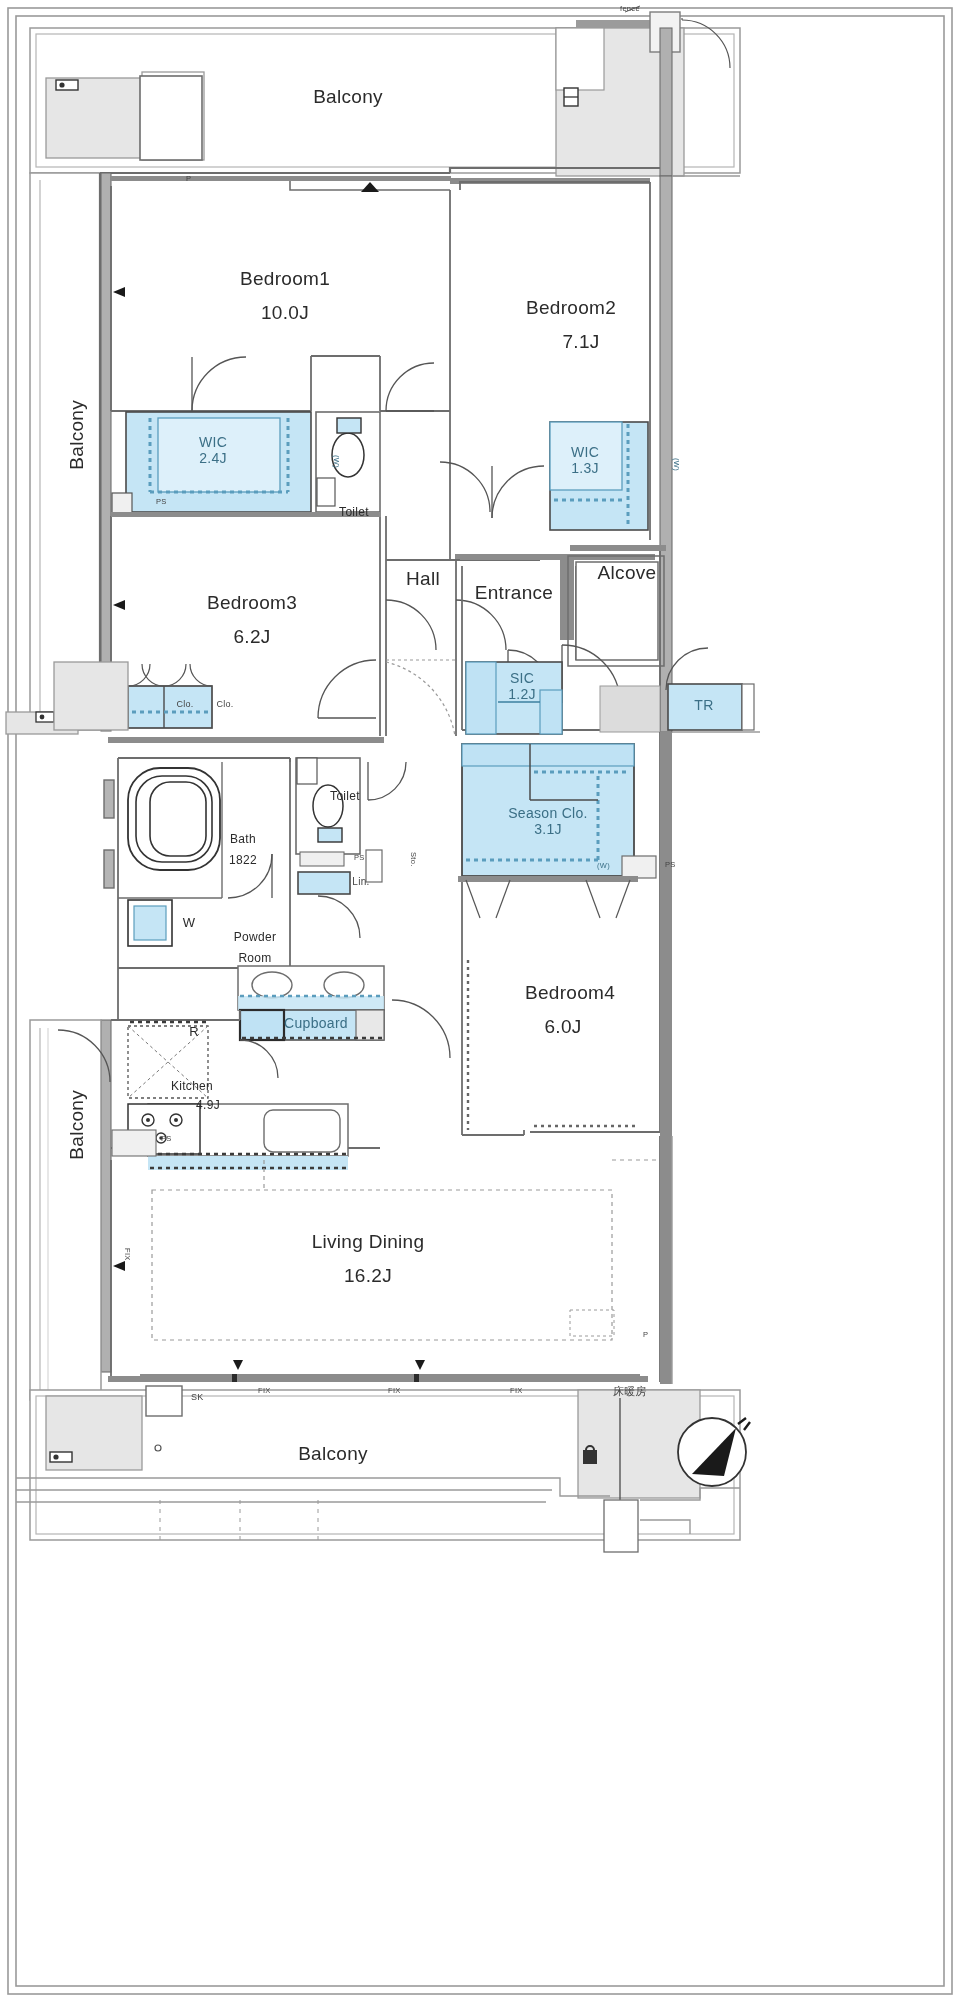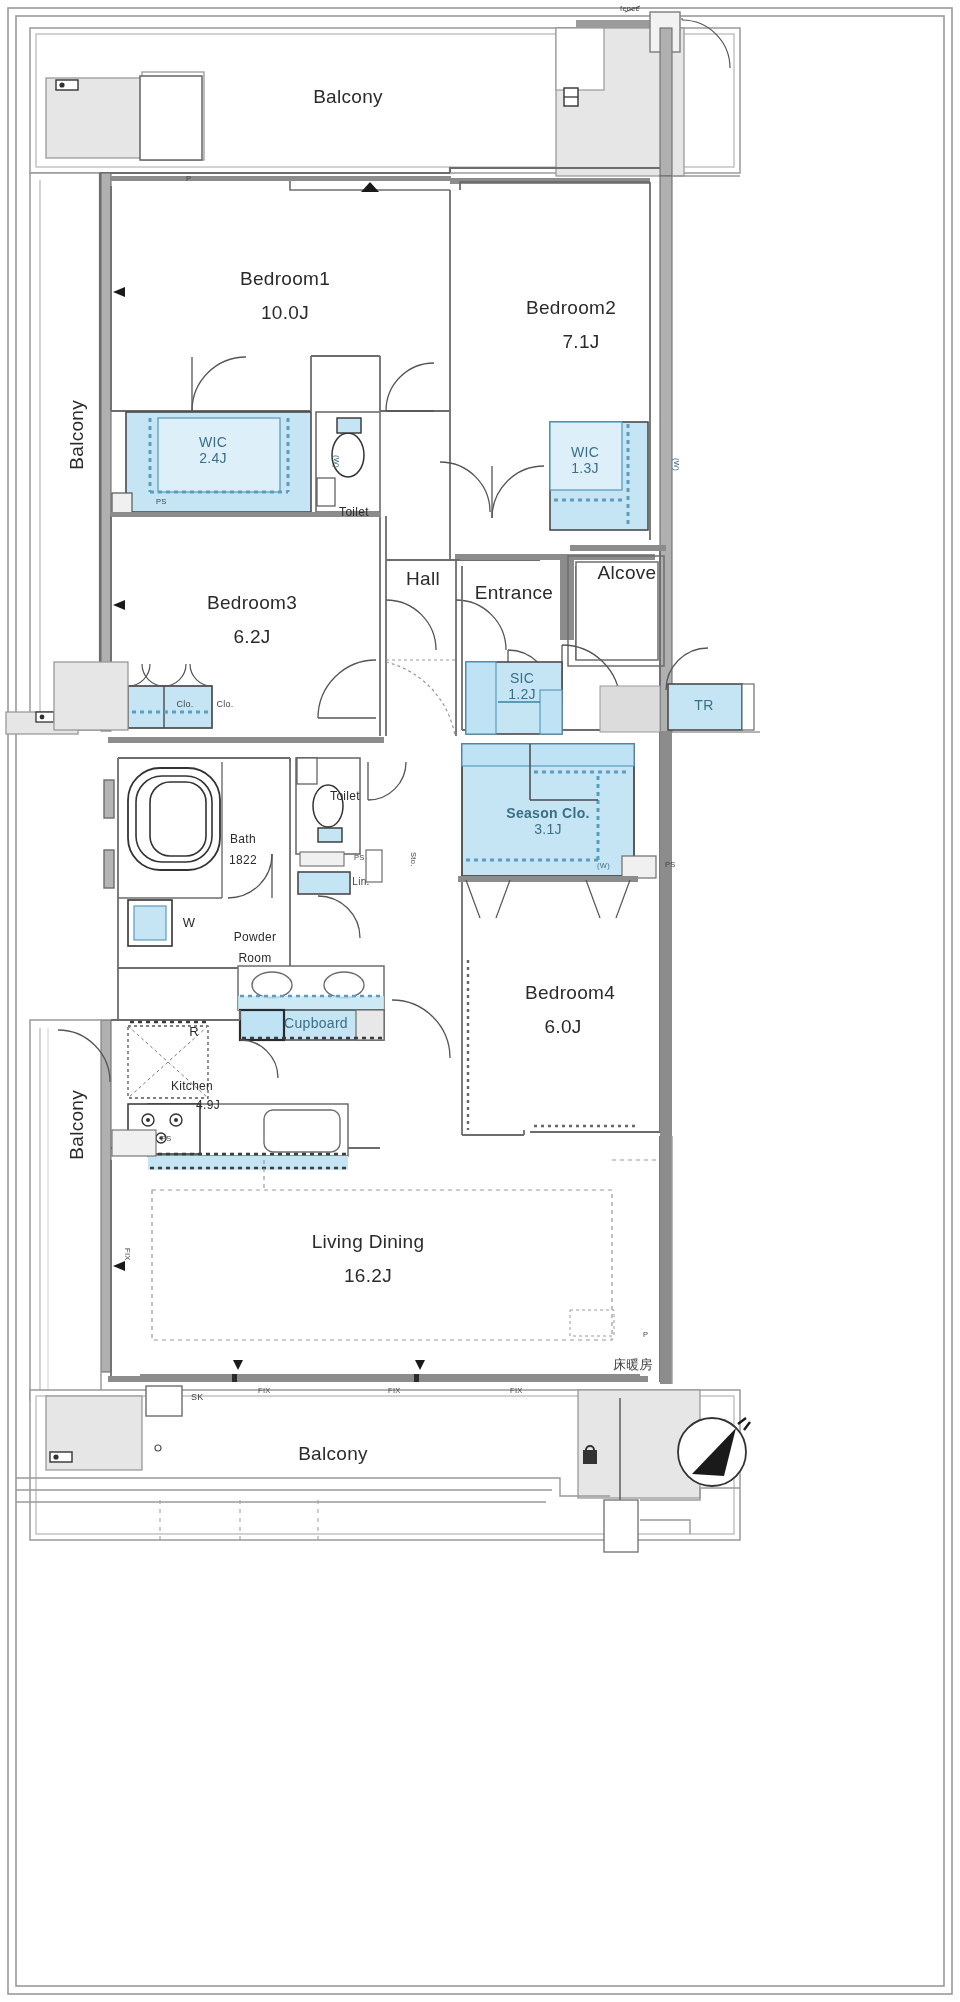--- a/index.html
+++ b/index.html
@@ -495,21 +495,21 @@
 
 <div class="lbl rm-tiny ctr" style="left:213px;top:434px;">WIC</div>
 <div class="lbl rm-tiny ctr" style="left:213px;top:450px;">2.4J</div>
 
 <div class="lbl rm-tiny ctr" style="left:585px;top:444px;">WIC</div>
 <div class="lbl rm-tiny ctr" style="left:585px;top:460px;">1.3J</div>
 
 <div class="lbl rm-tiny ctr" style="left:522px;top:670px;">SIC</div>
 <div class="lbl rm-tiny ctr" style="left:522px;top:686px;">1.2J</div>
 
-<div class="lbl rm-tiny ctr" style="left:548px;top:805px;font-weight:bold;">Season Clo.</div>
+<div class="lbl rm-tiny ctr" style="left:548px;top:805px;">Season Clo.</div>
 <div class="lbl rm-tiny ctr" style="left:548px;top:821px;">3.1J</div>
 
 <div class="lbl rm-micro ctr" style="left:146px;top:699px;font-size:9px;">Clo.</div>
 <div class="lbl rm-micro ctr" style="left:186px;top:699px;font-size:9px;">Clo.</div>
 
 <div class="lbl rm-tiny ctr" style="left:316px;top:1015px;">Cupboard</div>
 
 <div class="lbl rm-tiny ctr" style="left:704px;top:697px;">TR</div>
 
 <div class="lbl rm-micro ctr" style="left:322px;top:876px;font-size:10px;">Lin.</div>
@@ -527,15 +527,15 @@
 <div class="lbl rm-micro vert2" style="left:293px;top:455px;color:#3b6f86;">(W)</div>
 <div class="lbl rm-micro vert2" style="left:633px;top:458px;color:#3b6f86;">(W)</div>
 <div class="lbl rm-micro" style="left:558px;top:861px;color:#3b6f86;">(W)</div>
 <div class="lbl rm-micro" style="left:147px;top:174px;">P</div>
 <div class="lbl rm-micro" style="left:604px;top:1330px;">P</div>
 <div class="lbl rm-micro" style="left:152px;top:1392px;font-size:9px;">SK</div>
 <div class="lbl rm-micro vert2" style="left:84px;top:1248px;">FIX</div>
 <div class="lbl rm-micro" style="left:219px;top:1386px;">FIX</div>
 <div class="lbl rm-micro" style="left:349px;top:1386px;">FIX</div>
 <div class="lbl rm-micro" style="left:471px;top:1386px;">FIX</div>
-<div class="lbl rm-micro" style="left:574px;top:1356px;font-size:13px;">床暖房</div>
+<div class="lbl rm-micro" style="left:574px;top:1384px;font-size:11px;">床暖房</div>
 
 </div>
 
 </body></html>

